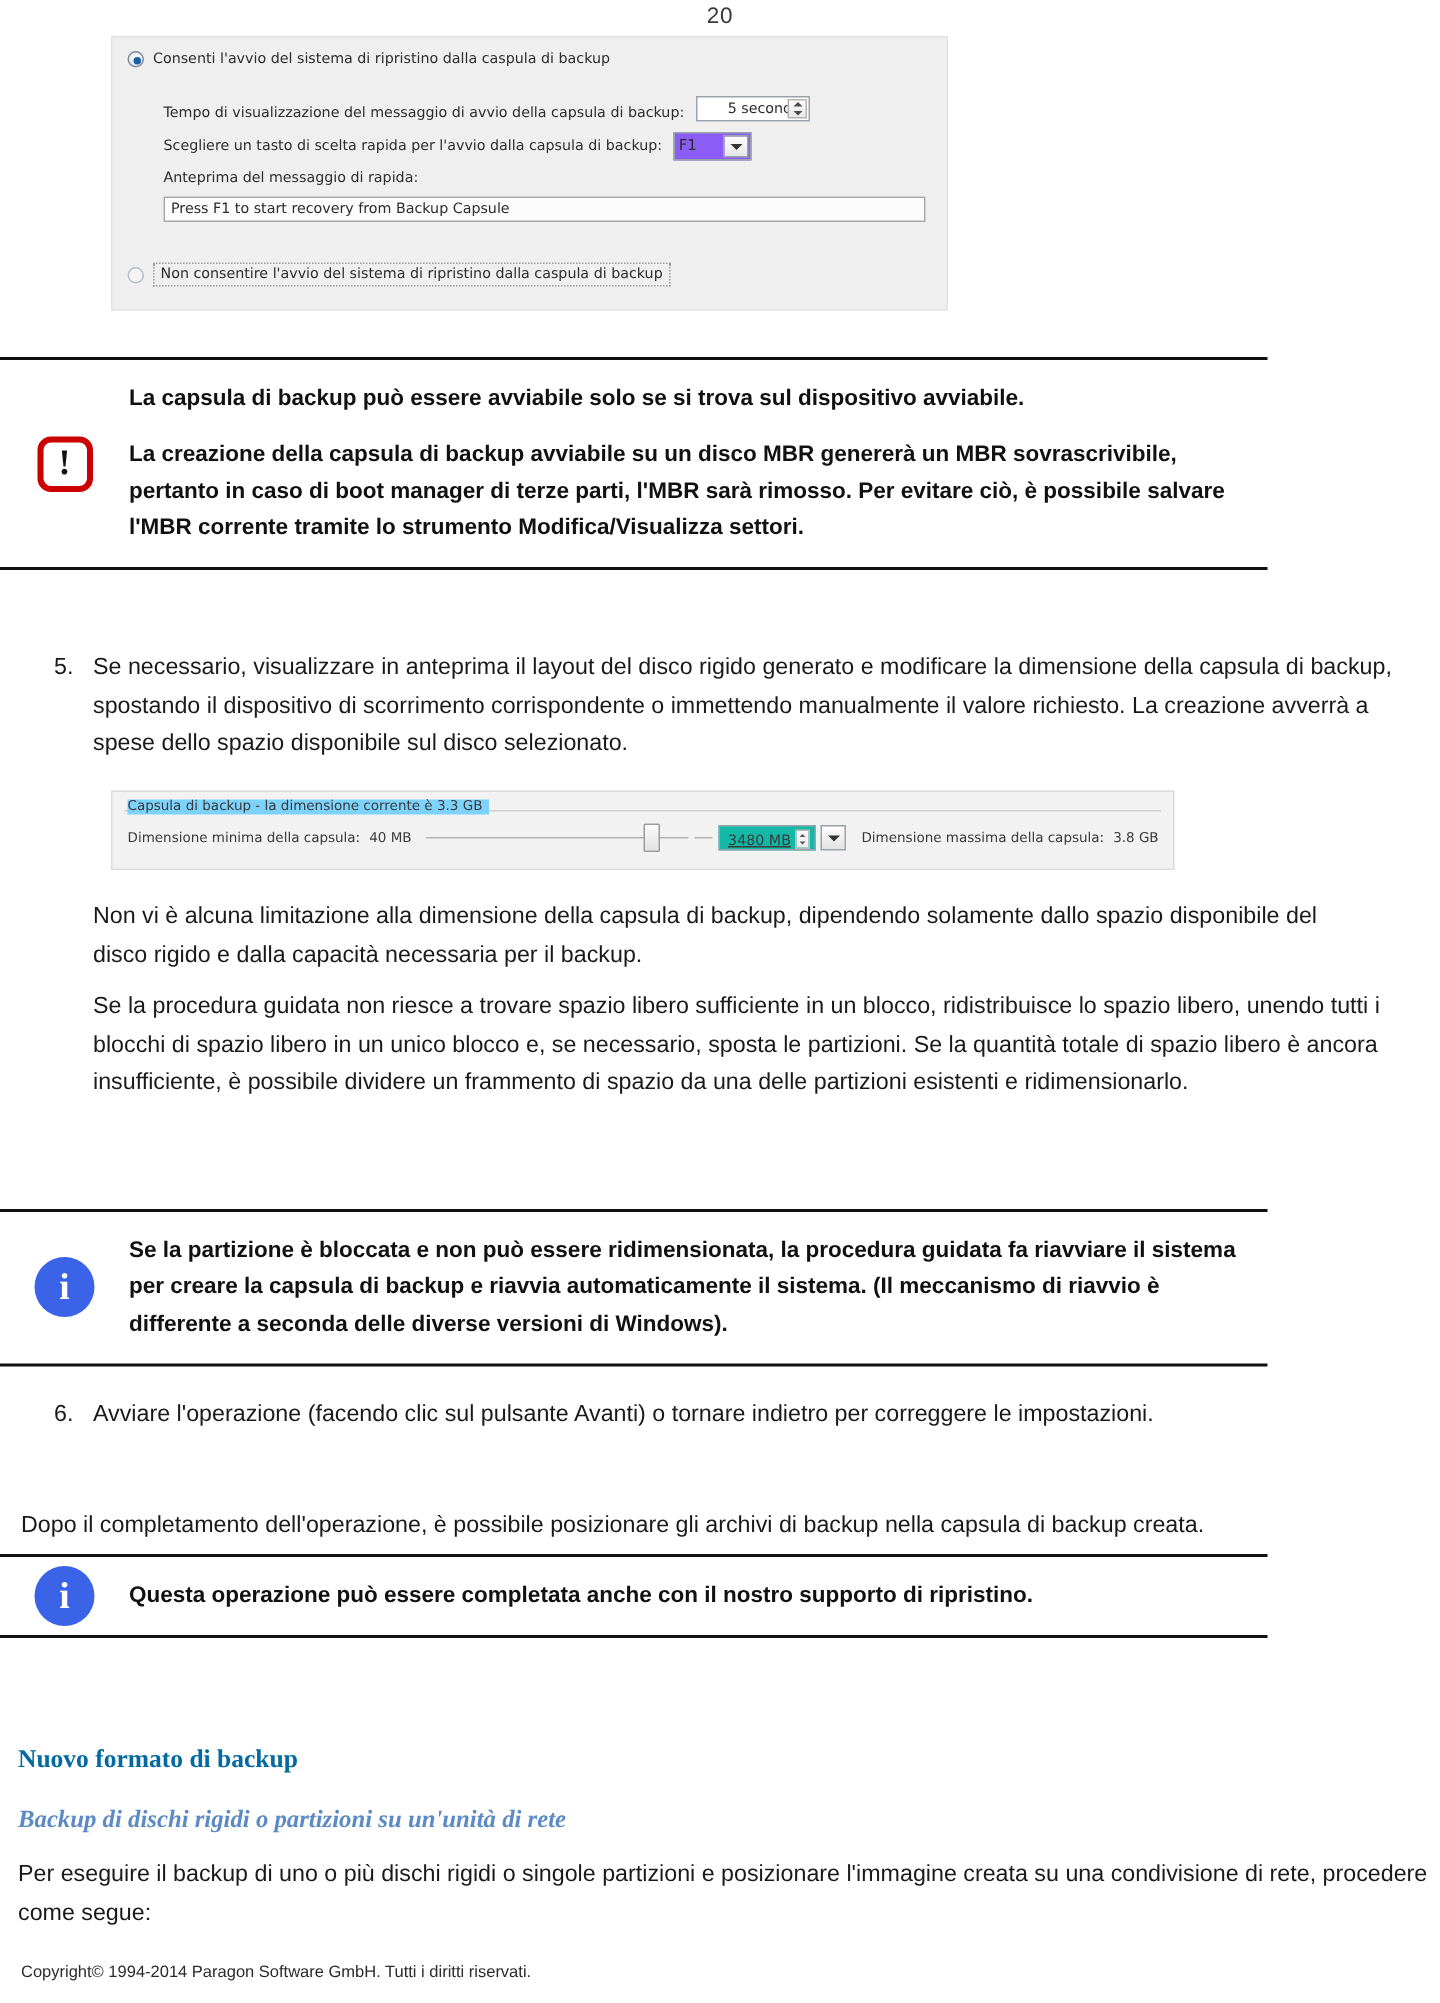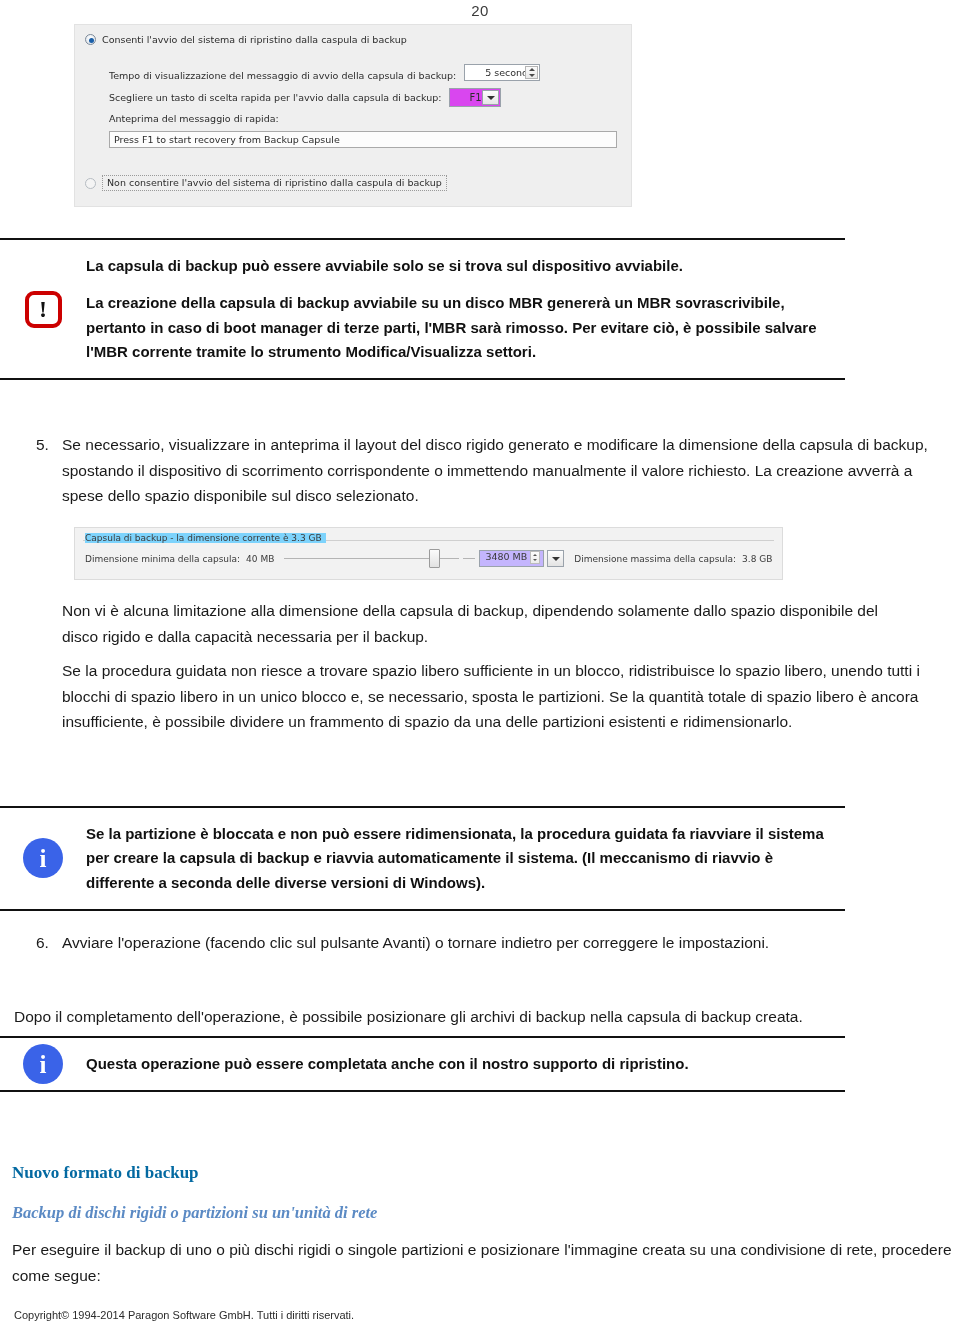--- a/index.html
+++ b/index.html
@@ -87,24 +87,24 @@
     border: 1px solid #b4b4b4;
     display: flex; flex-direction: column;
     align-items: center; justify-content: space-around;
   }
   .tri-up { width: 0; height: 0; border-left: 3px solid transparent; border-right: 3px solid transparent; border-bottom: 3px solid #4a4a4a; }
   .tri-dn { width: 0; height: 0; border-left: 3px solid transparent; border-right: 3px solid transparent; border-top: 3px solid #4a4a4a; }
 
   .combo {
     margin-left: 8px;
     height: 19px; width: 52px;
-    background: #d946ef;
-    border: 1px solid #9aa2ab;
-    display: flex; align-items: center;
-    padding-left: 19px;
+    background: #8b5cf6;
+    border: 1px solid #9aa2ab;
+    display: flex; align-items: center;
+    padding-left: 2px;
     font-size: 10px;
     position: relative;
   }
   .combo-btn {
     position: absolute; right: 1px; top: 1px;
     width: 17px; height: 15px;
     background: linear-gradient(#fdfdfd, #e6e6e6);
     border: 1px solid #9aa2ab;
     display: flex; align-items: center; justify-content: center;
   }
@@ -151,25 +151,26 @@
     margin: 0 4px 0 10px; position: relative;
   }
   .slider-thumb {
     position: absolute; left: 145px; top: -9px;
     width: 11px; height: 19px;
     background: linear-gradient(#fbfbfb, #e2e2e2);
     border: 1px solid #9b9b9b; border-radius: 1px;
   }
   .track-stub { width: 12px; height: 1px; background: #b4b4b4; margin-right: 4px; }
   .size-value {
-    height: 17px; background: #c4b5fd;
-    border: 1px solid #9aa2ab;
-    display: flex; align-items: flex-start;
+    height: 17px; background: #14b8a6;
+    border: 1px solid #9aa2ab;
+    display: flex; align-items: flex-end;
     padding: 0 3px 0 5px; gap: 3px;
     font-size: 9.5px;
+    text-decoration: underline;
   }
   .mini-spin {
     width: 10px; height: 13px;
     display: flex; flex-direction: column;
     align-items: center; justify-content: space-around;
     border: 1px solid #bcbcbc; background: linear-gradient(#fcfcfc,#ececec);
   }
   .size-drop {
     width: 17px; height: 17px; margin-left: 3px;
     background: linear-gradient(#fdfdfd, #e3e3e3);

